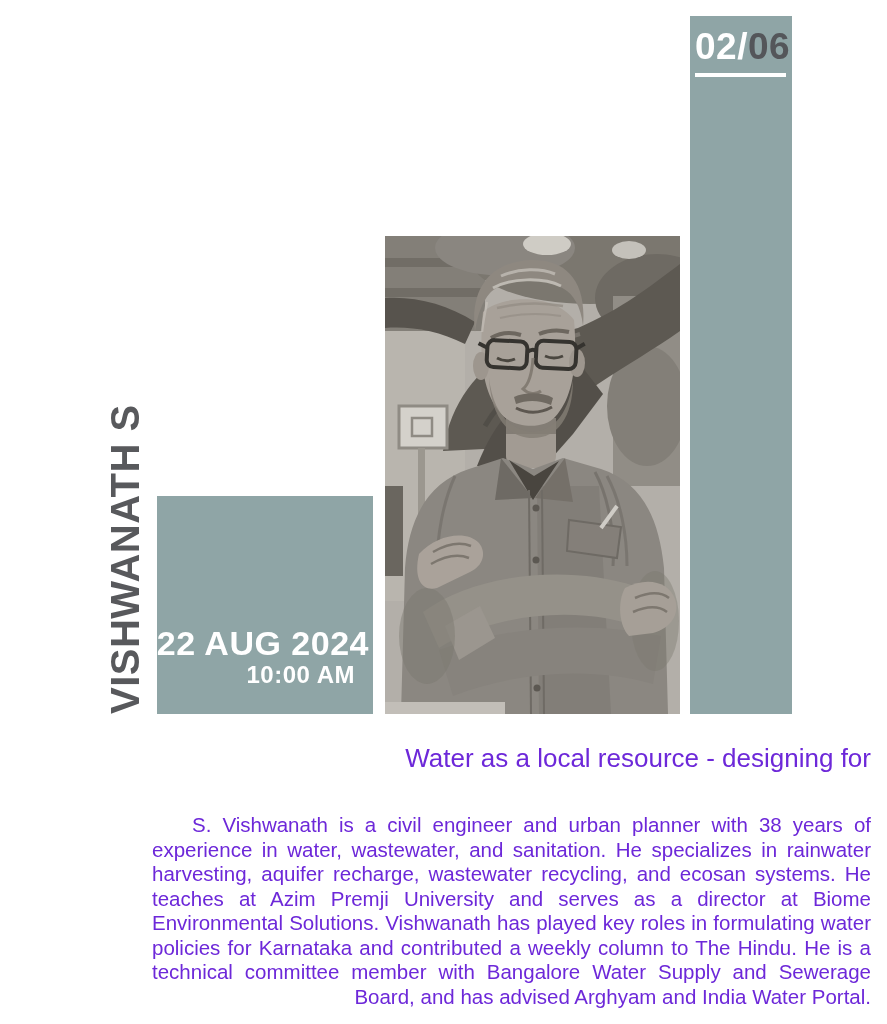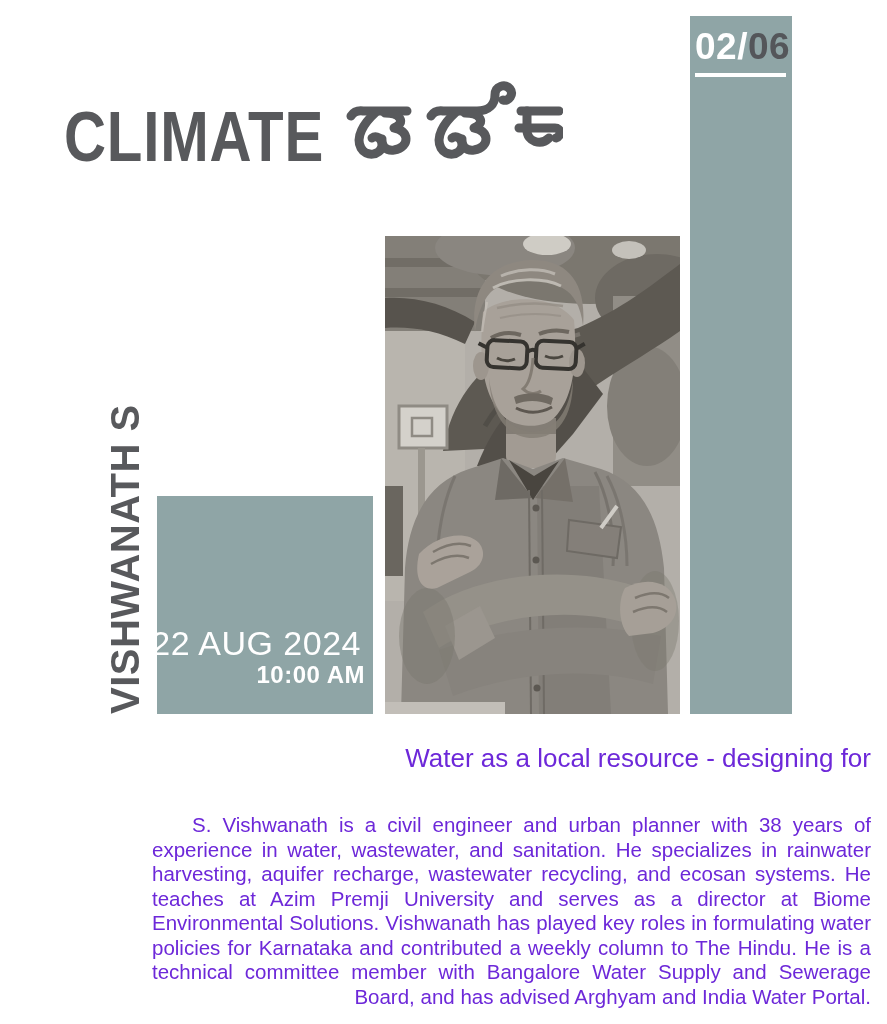--- a/index.html
+++ b/index.html
@@ -23,24 +23,24 @@
   
   .vertical-name{
     position:absolute;left:104px;top:698px;width:303px;height:42px;
     transform:rotate(-90deg);transform-origin:top left;
     font-size:40px;font-weight:bold;color:#58595C;letter-spacing:0.5px;line-height:42px;
     white-space:nowrap;}
   
   .date-box{position:absolute;left:157px;top:480px;width:216px;height:218px;background:#8FA5A6;
     display:flex;flex-direction:column;justify-content:flex-end;align-items:flex-end;
     padding:0;box-sizing:border-box;}
-  .date-line{font-size:34px;font-weight:normal;color:#ffffff;line-height:1.05;
-    padding-right:12px;letter-spacing:0.5px;white-space:nowrap;}
+  .date-line{font-size:34px;font-weight:bold;color:#ffffff;line-height:1.05;
+    padding-right:4px;letter-spacing:0.5px;white-space:nowrap;}
   .time-line{font-size:24px;font-weight:bold;color:#ffffff;line-height:1.1;
-    padding-right:8px;margin-bottom:26px;letter-spacing:0.5px;white-space:nowrap;}
+    padding-right:18px;margin-bottom:26px;letter-spacing:0.5px;white-space:nowrap;}
   
   .photo{position:absolute;left:385px;top:220px;width:295px;height:478px;overflow:hidden;}
   .photo svg{display:block;}
   
   .talk-heading{position:absolute;left:150px;top:726px;width:721px;margin:0;
     text-align:right;font-size:26px;font-weight:normal;color:#6d28d9;line-height:1.26;}
   
   .bio{position:absolute;left:152px;top:797px;width:719px;margin:0;
     font-size:20.5px;color:#6d28d9;line-height:24.5px;
     text-align:justify;text-align-last:right;text-indent:40px;}
@@ -48,41 +48,20 @@
 </head>
 <body>
 
 <div class="page">
 
   <div class="accent-bar">
     <div class="badge"><span>02</span><span>/</span><span class="total">06</span></div>
     <div class="badge-underline"></div>
   </div>
 
-  <h1 class="title">
-    <span class="title-en">CLIMATE</span>
-    <span class="title-kn">
-      
-      <svg width="218" height="84" viewBox="0 0 218 84" fill="none" stroke="#58595C" stroke-width="9" stroke-linecap="round" stroke-linejoin="round">
-
-        <path d="M6,36 Q10,30 18,31 L62,31"></path>
-        <path d="M30,33 C19,43 10,57 16,68 C21,77 35,76 37,66 C38,58 31,55 27,58"></path>
-        <path d="M40,33 C56,33 61,43 49,48 C64,50 66,67 49,70 C41,71 36,66 37,59"></path>
-
-        <path d="M86,36 Q90,30 98,31 L132,31 C144,31 150,24 150,15 C150,6 160,3 165,9 C169,14 164,22 158,20"></path>
-        <path d="M110,33 C99,43 90,57 96,68 C101,77 115,76 117,66 C118,58 111,55 107,58"></path>
-        <path d="M120,33 C136,33 141,43 129,48 C144,50 146,67 129,70 C121,71 116,66 117,59"></path>
-
-        <path d="M176,31 L214,31"></path>
-        <path d="M182,31 L182,50 C182,62 196,66 204,58"></path>
-        <path d="M174,48 L210,48 C216,48 217,56 211,58"></path>
-      </svg>
-      <span class="sr-only">ಚರ್ಚೆ</span>
-    </span>
-  </h1>
 
   <div class="vertical-name">VISHWANATH S</div>
 
   <div class="date-box">
     <div class="date-line">22 AUG 2024</div>
     <div class="time-line">10:00 AM</div>
   </div>
 
   <div class="photo" role="img" aria-label="Grayscale photo of S. Vishwanath with glasses, arms crossed, standing in front of a large tree">
     <svg width="295" height="478" viewBox="0 0 295 478">

